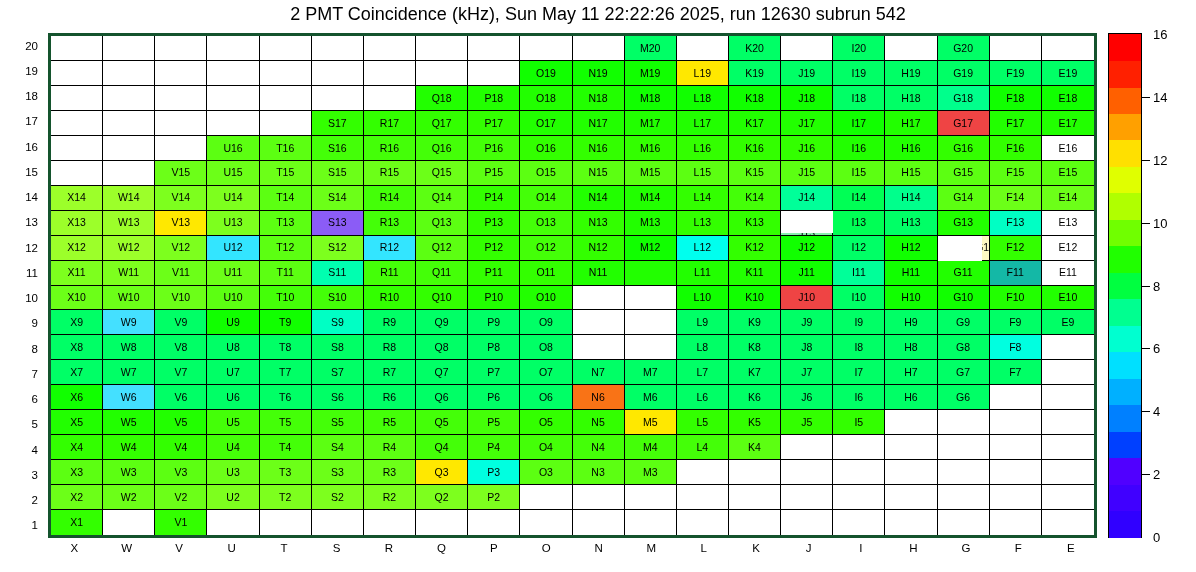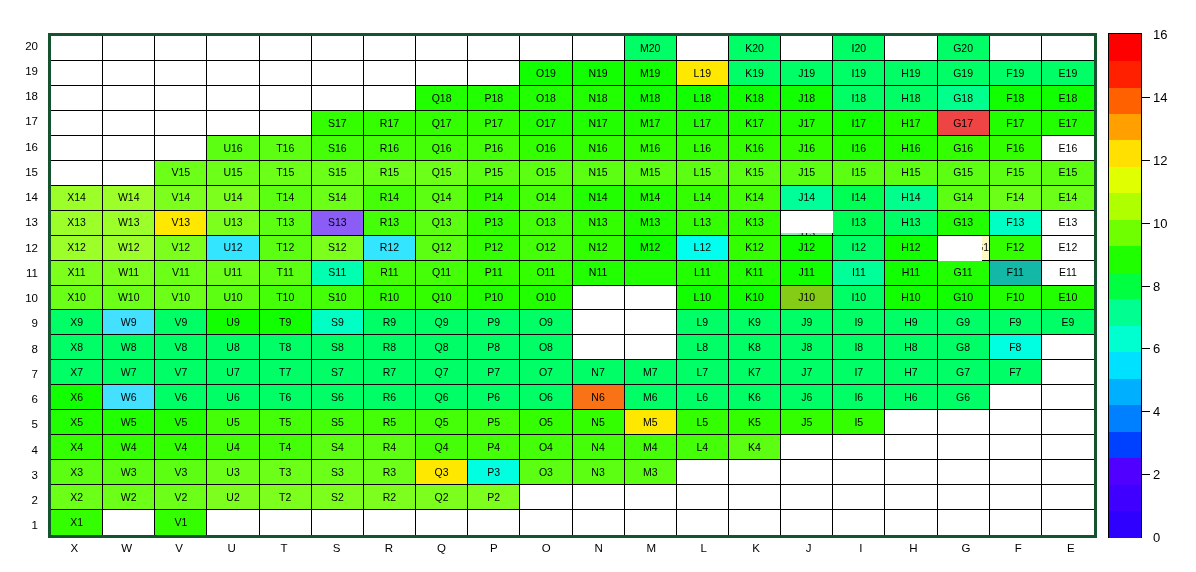--- a/index.html
+++ b/index.html
@@ -62,20 +62,21 @@
   #paletteaxis .plabel{
     position:absolute;left:11px;transform:translateY(-50%);
     font-size:13px;color:#000;
   }
 </style>
 </head>
 <body>
 
 <div id="root">
 
+  <div id="title">2 PMT Coincidence (kHz), Sun May 11 22:22:26 2025, run 12630 subrun 542</div>
 
   <div id="ylabels">
       <div style="top: 492.375px;">1</div>
       <div style="top: 467.125px;">2</div>
       <div style="top: 441.875px;">3</div>
       <div style="top: 416.625px;">4</div>
       <div style="top: 391.375px;">5</div>
       <div style="top: 366.125px;">6</div>
       <div style="top: 340.875px;">7</div>
       <div style="top: 315.625px;">8</div>
@@ -302,21 +303,21 @@
         <div class="cell" title="T10 = 10" style="background: rgb(68, 255, 8);">T10</div>
         <div class="cell" title="S10 = 10" style="background: rgb(68, 255, 8);">S10</div>
         <div class="cell" title="R10 = 9.8" style="background: rgb(51, 255, 0);">R10</div>
         <div class="cell" title="Q10 = 9.8" style="background: rgb(51, 255, 0);">Q10</div>
         <div class="cell" title="P10 = 9.6" style="background: rgb(34, 255, 0);">P10</div>
         <div class="cell" title="O10 = 9.6" style="background: rgb(34, 255, 0);">O10</div>
         <div class="cell empty"></div>
         <div class="cell empty"></div>
         <div class="cell" title="L10 = 9.4" style="background: rgb(17, 255, 0);">L10</div>
         <div class="cell" title="K10 = 9.4" style="background: rgb(17, 255, 0);">K10</div>
-        <div class="cell" title="J10 = 9.4" style="background: #84cc16; text-align: center;">J10</div>
+        <div class="cell" title="J10 = 9.4" style="background: #ef4444; text-align: center;">J10</div>
         <div class="cell" title="I10 = 9.2" style="background: rgb(0, 255, 102);">I10</div>
         <div class="cell" title="H10 = 9.4" style="background: rgb(17, 255, 0);">H10</div>
         <div class="cell" title="G10 = 9.4" style="background: rgb(17, 255, 0);">G10</div>
         <div class="cell" title="F10 = 9.6" style="background: rgb(34, 255, 0);">F10</div>
         <div class="cell lastcol" title="E10 = 9.6" style="background: rgb(34, 255, 0);">E10</div>
         <div class="cell" title="X9 = 9.2" style="background: rgb(0, 255, 102);">X9</div>
         <div class="cell" title="W9 = 6.5" style="background: rgb(68, 224, 255);">W9</div>
         <div class="cell" title="V9 = 9.2" style="background: rgb(0, 255, 102);">V9</div>
         <div class="cell" title="U9 = 9.4" style="background: rgb(17, 255, 0);">U9</div>
         <div class="cell" title="T9 = 9.4" style="background: rgb(17, 255, 0);">T9</div>

